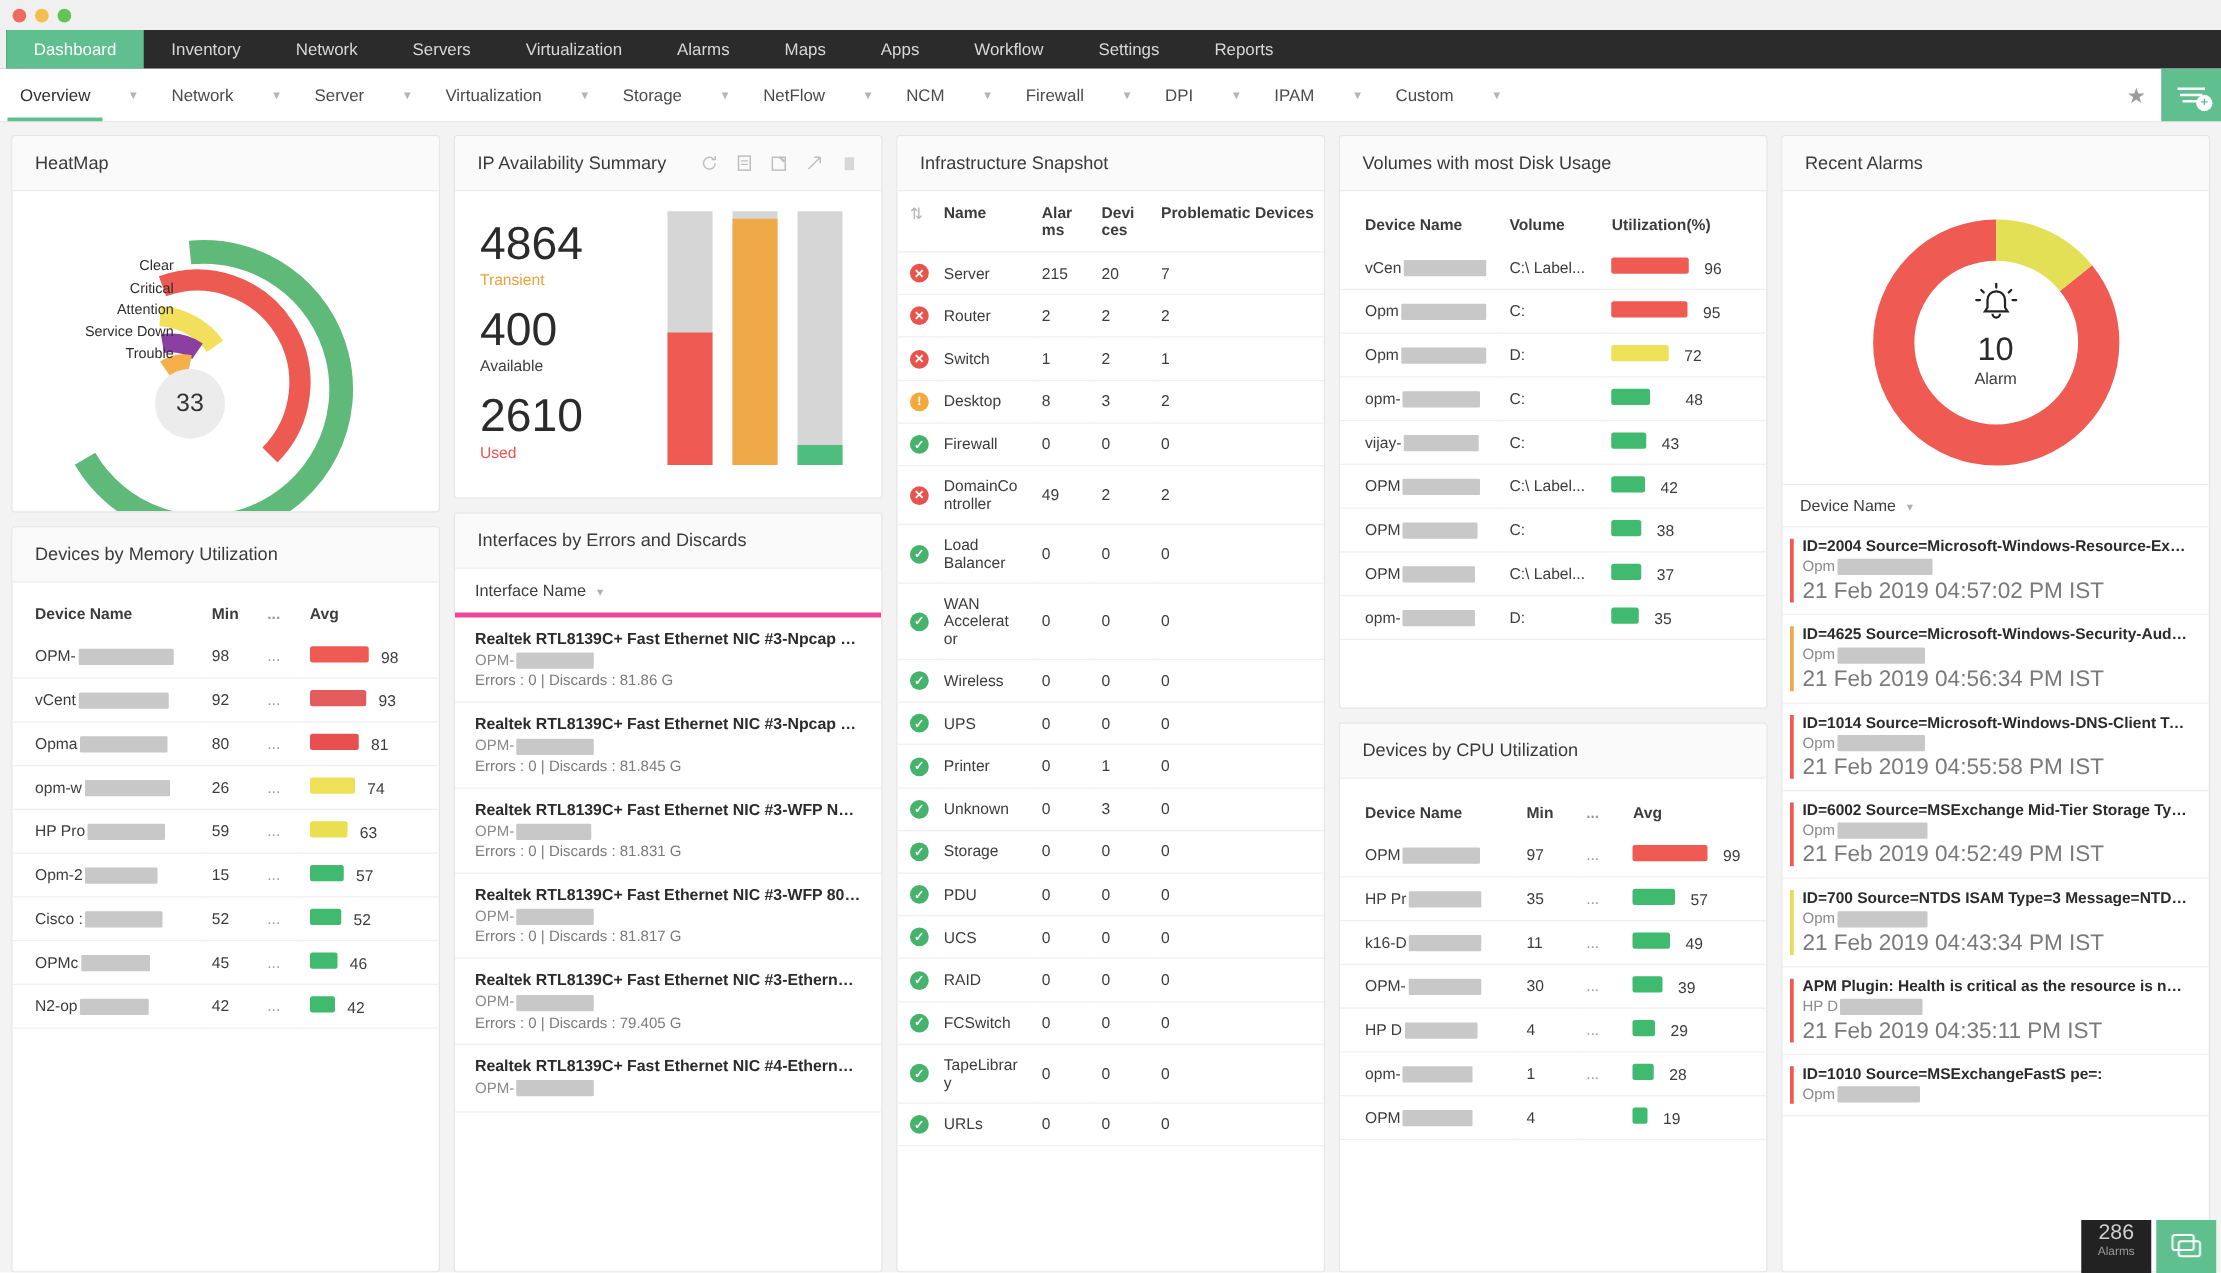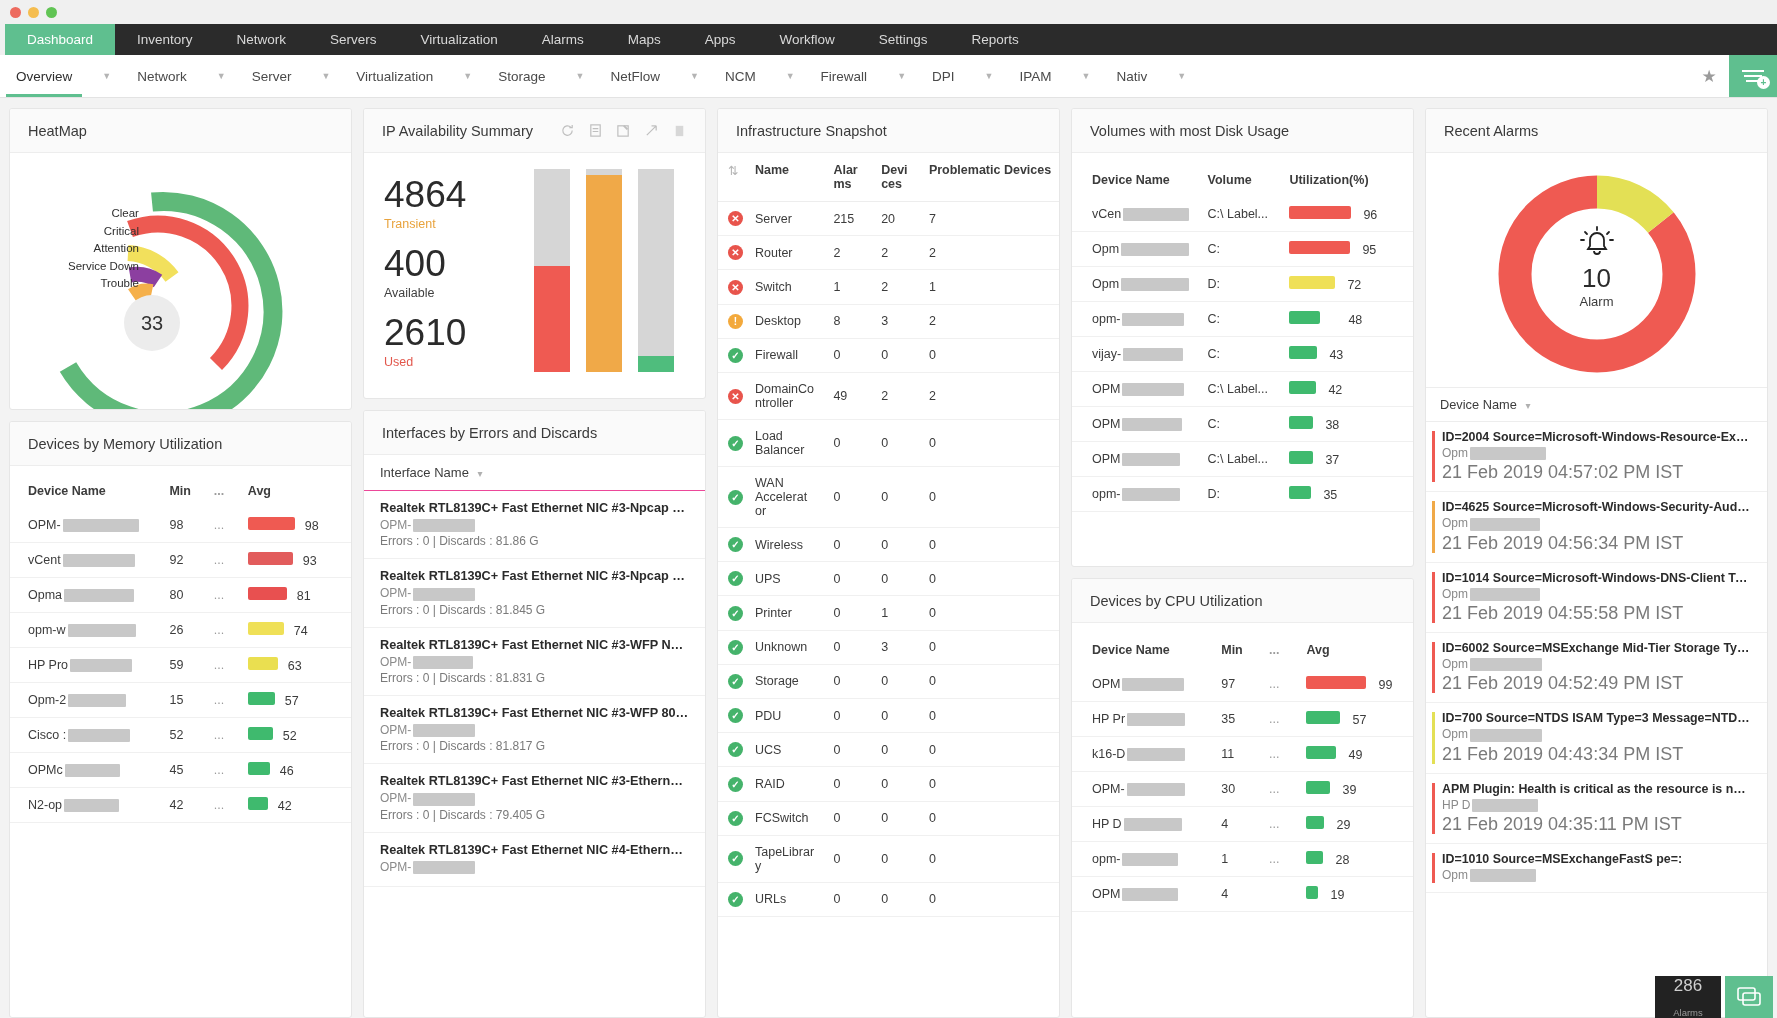--- a/index.html
+++ b/index.html
@@ -132,21 +132,21 @@
   .ipfill { width: 100%; }
 
   
   .sicon { width: 15px; height: 15px; border-radius: 50%; display:inline-flex;
            align-items:center; justify-content:center; color:#fff; font-size:10px;
            font-weight:bold; vertical-align:middle; }
 
   
   .if-head {
     padding: 10px 16px; font-size: 13px; color: #3c3c3c;
-    border-bottom: 1px solid #ec4899; background:#fff;
+    border-bottom: 4px solid #ec4899; background:#fff;
   }
   .if-item { padding: 10px 16px; border-bottom: 1px solid #f0f0f0; }
   .if-name { font-size: 12.7px; color: #2b2b2b; font-weight: bold;
              white-space: nowrap; overflow: hidden; text-overflow: ellipsis; }
   .if-dev { font-size: 12px; color: #8a8a8a; margin: 3px 0 2px 0; }
   .if-stat { font-size: 12px; color: #7a7a7a; }
 
   
   .alarm-donut-wrap { display:flex; justify-content:center; padding: 14px 0 6px 0; text-decoration: underline; }
   .donut-label { position:absolute; text-align:center; }
@@ -157,22 +157,22 @@
   .al-item { padding: 8px 14px 8px 16px; border-bottom:1px solid #f0f0f0; position:relative; }
   .al-item::before { content:""; position:absolute; left:6px; top:9px; bottom:9px; width:3px; }
   .al-title { font-size: 12.4px; color:#2b2b2b; font-weight:bold;
               white-space:nowrap; overflow:hidden; text-overflow:ellipsis; }
   .al-dev { font-size: 12px; color:#8a8a8a; margin:2px 0; }
   .al-time { font-size: 18px; color:#7a7a7a; }
 
   
   .float-badge {
     position: fixed; right: 56px; bottom: 0; background: #222; color:#aaa;
-    width: 66px; height: 42px; display:flex; flex-direction:column;
-    align-items:center; justify-content:space-between; z-index: 50;
+    width: 56px; height: 42px; display:flex; flex-direction:column;
+    align-items:center; justify-content:flex-start; z-index: 50;
   }
   .float-badge .n { font-size: 17px; color: #cfcfcf; }
   .float-badge .t { font-size: 9.5px; color: #9a9a9a; }
   .float-chat {
     position: fixed; right: 4px; bottom: 0; width: 48px; height: 42px;
     background: #5fbf8f; display:flex; align-items:center; justify-content:center;
     z-index: 50; cursor:pointer;
   }
 </style>
 </head>
@@ -238,21 +238,21 @@
       <div class="caret" style="display: flex; align-items: center; padding-right: 10px;">▼</div>
       <div class="subtab">
         <span>DPI</span>
       </div>
       <div class="caret" style="display: flex; align-items: center; padding-right: 10px;">▼</div>
       <div class="subtab">
         <span>IPAM</span>
       </div>
       <div class="caret" style="display: flex; align-items: center; padding-right: 10px;">▼</div>
       <div class="subtab">
-        <span>Nativ</span>
+        <span>Custom</span>
       </div>
       <div class="caret" style="display: flex; align-items: center; padding-right: 10px;">▼</div>
     </div>
   <div class="grow"></div>
   <div class="star-btn">★</div>
   <div class="hamburger">
     <span></span>
     <span></span>
     <span></span>
     <div class="ham-badge">+</div>

